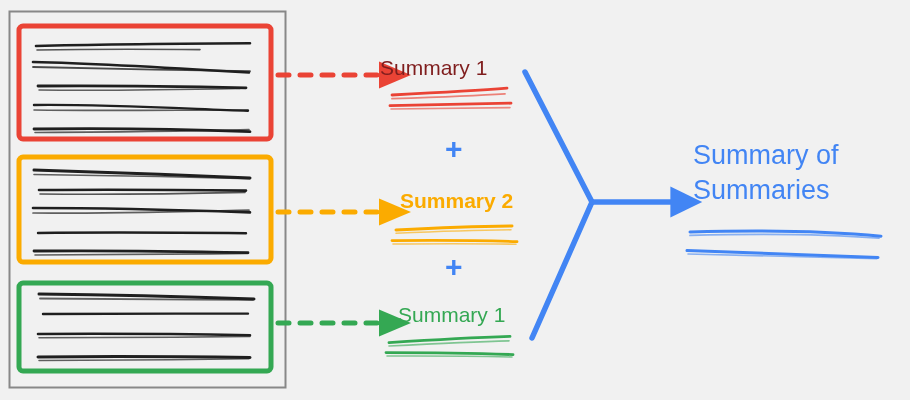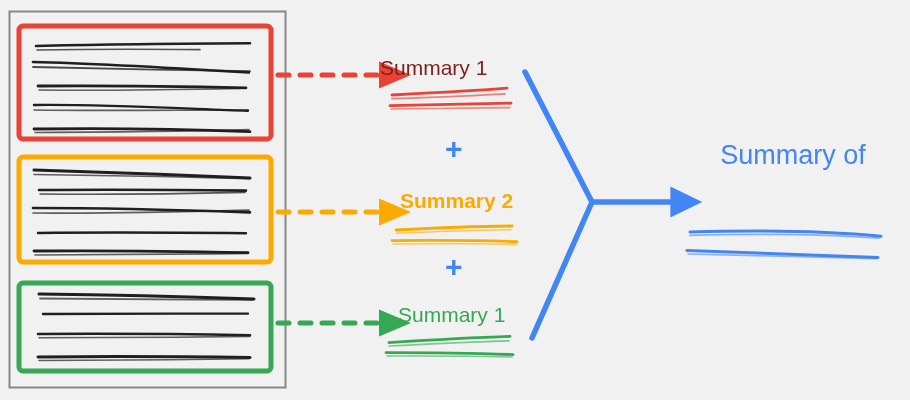--- a/index.html
+++ b/index.html
@@ -24,21 +24,21 @@
     position: absolute;
     font-family: "Liberation Sans", sans-serif;
     font-weight: 400;
     white-space: nowrap;
   }
   #summary-1-label { left: 380px; top: 56px; font-size: 21px; color: #7f1d1d; }
   #summary-2-label { left: 400px; top: 189px; font-size: 21px; color: #fbab00; font-weight: bold; }
   #summary-3-label { left: 398px; top: 303px; font-size: 21px; color: #34a853; }
   #final-label {
     left: 693px; top: 138px; width: 200px;
-    font-size: 27px; color: #4285f4; text-align: center;
+    font-size: 27px; color: #4285f4; text-align: left;
     line-height: 1.28; white-space: normal;
   }
   .plus {
     position: absolute;
     color: #4285f4;
     font-size: 30px;
     font-weight: 700;
     line-height: 1;
   }
   #plus-1 { left: 445px; top: 134px; }
@@ -149,13 +149,13 @@
 <div class="lbl" id="summary-1-label">Summary 1</div>
 
 <div class="lbl" id="summary-2-label">Summary 2</div>
 
 <div class="lbl" id="summary-3-label">Summary 1</div>
 
 <div class="plus" id="plus-1">+</div>
 
 <div class="plus" id="plus-2">+</div>
 
-<div class="lbl" id="final-label"><span>Summary of</span><br></div>
+<div class="lbl" id="final-label"><span>Summary of</span><br><span>Summaries</span></div>
 
 </body></html>

